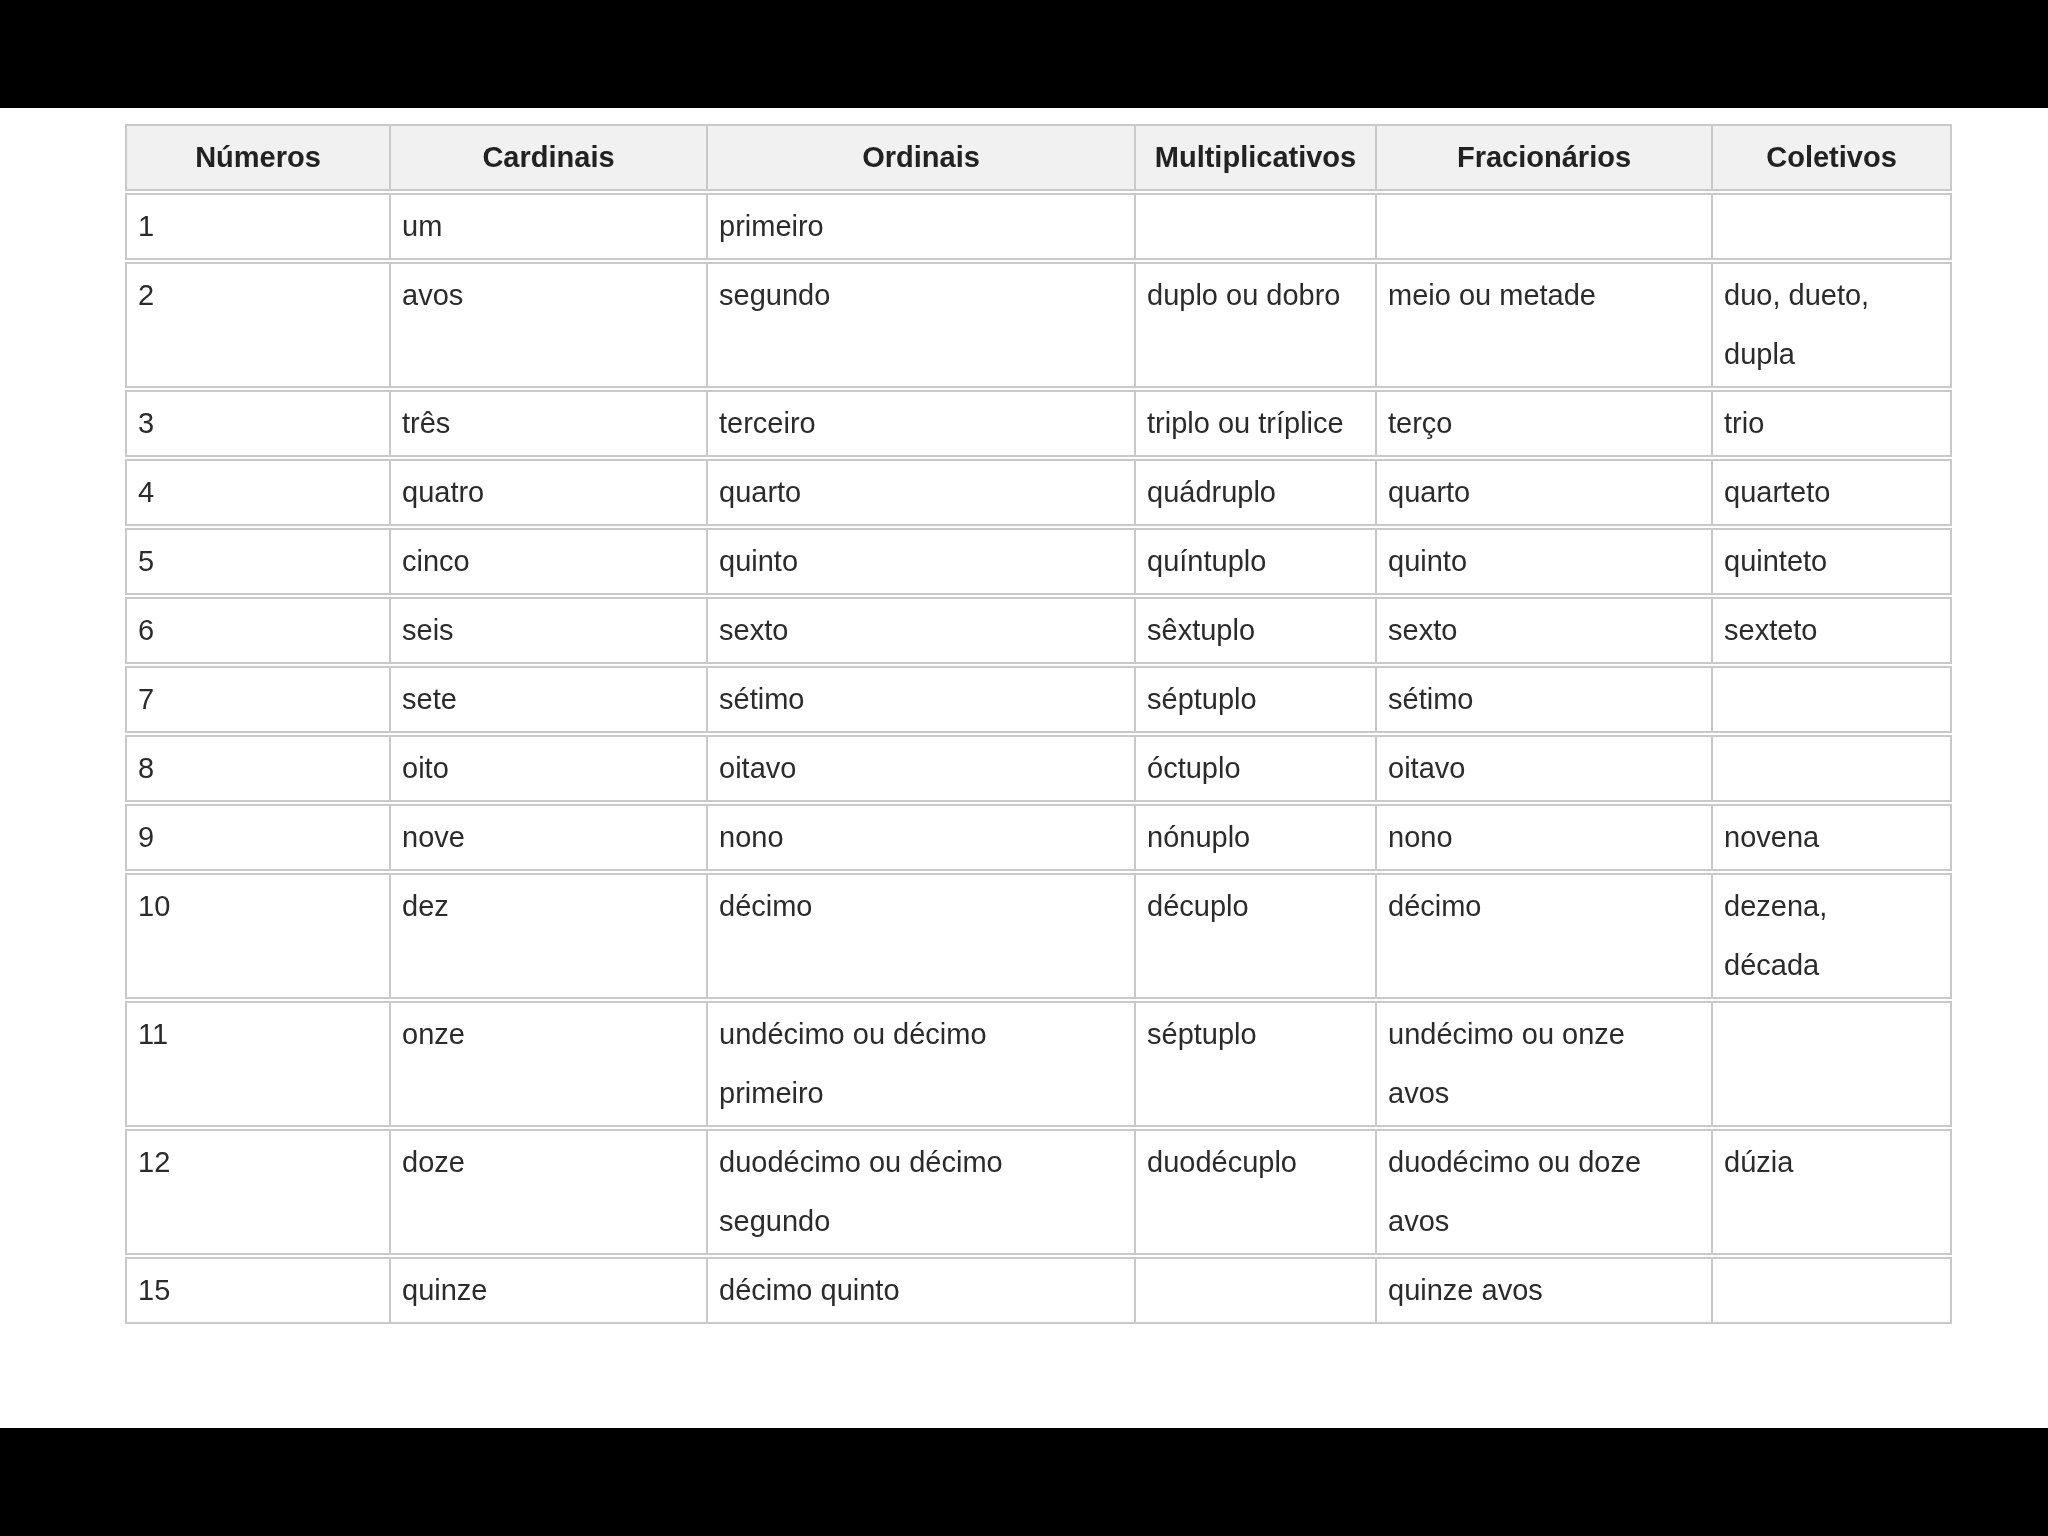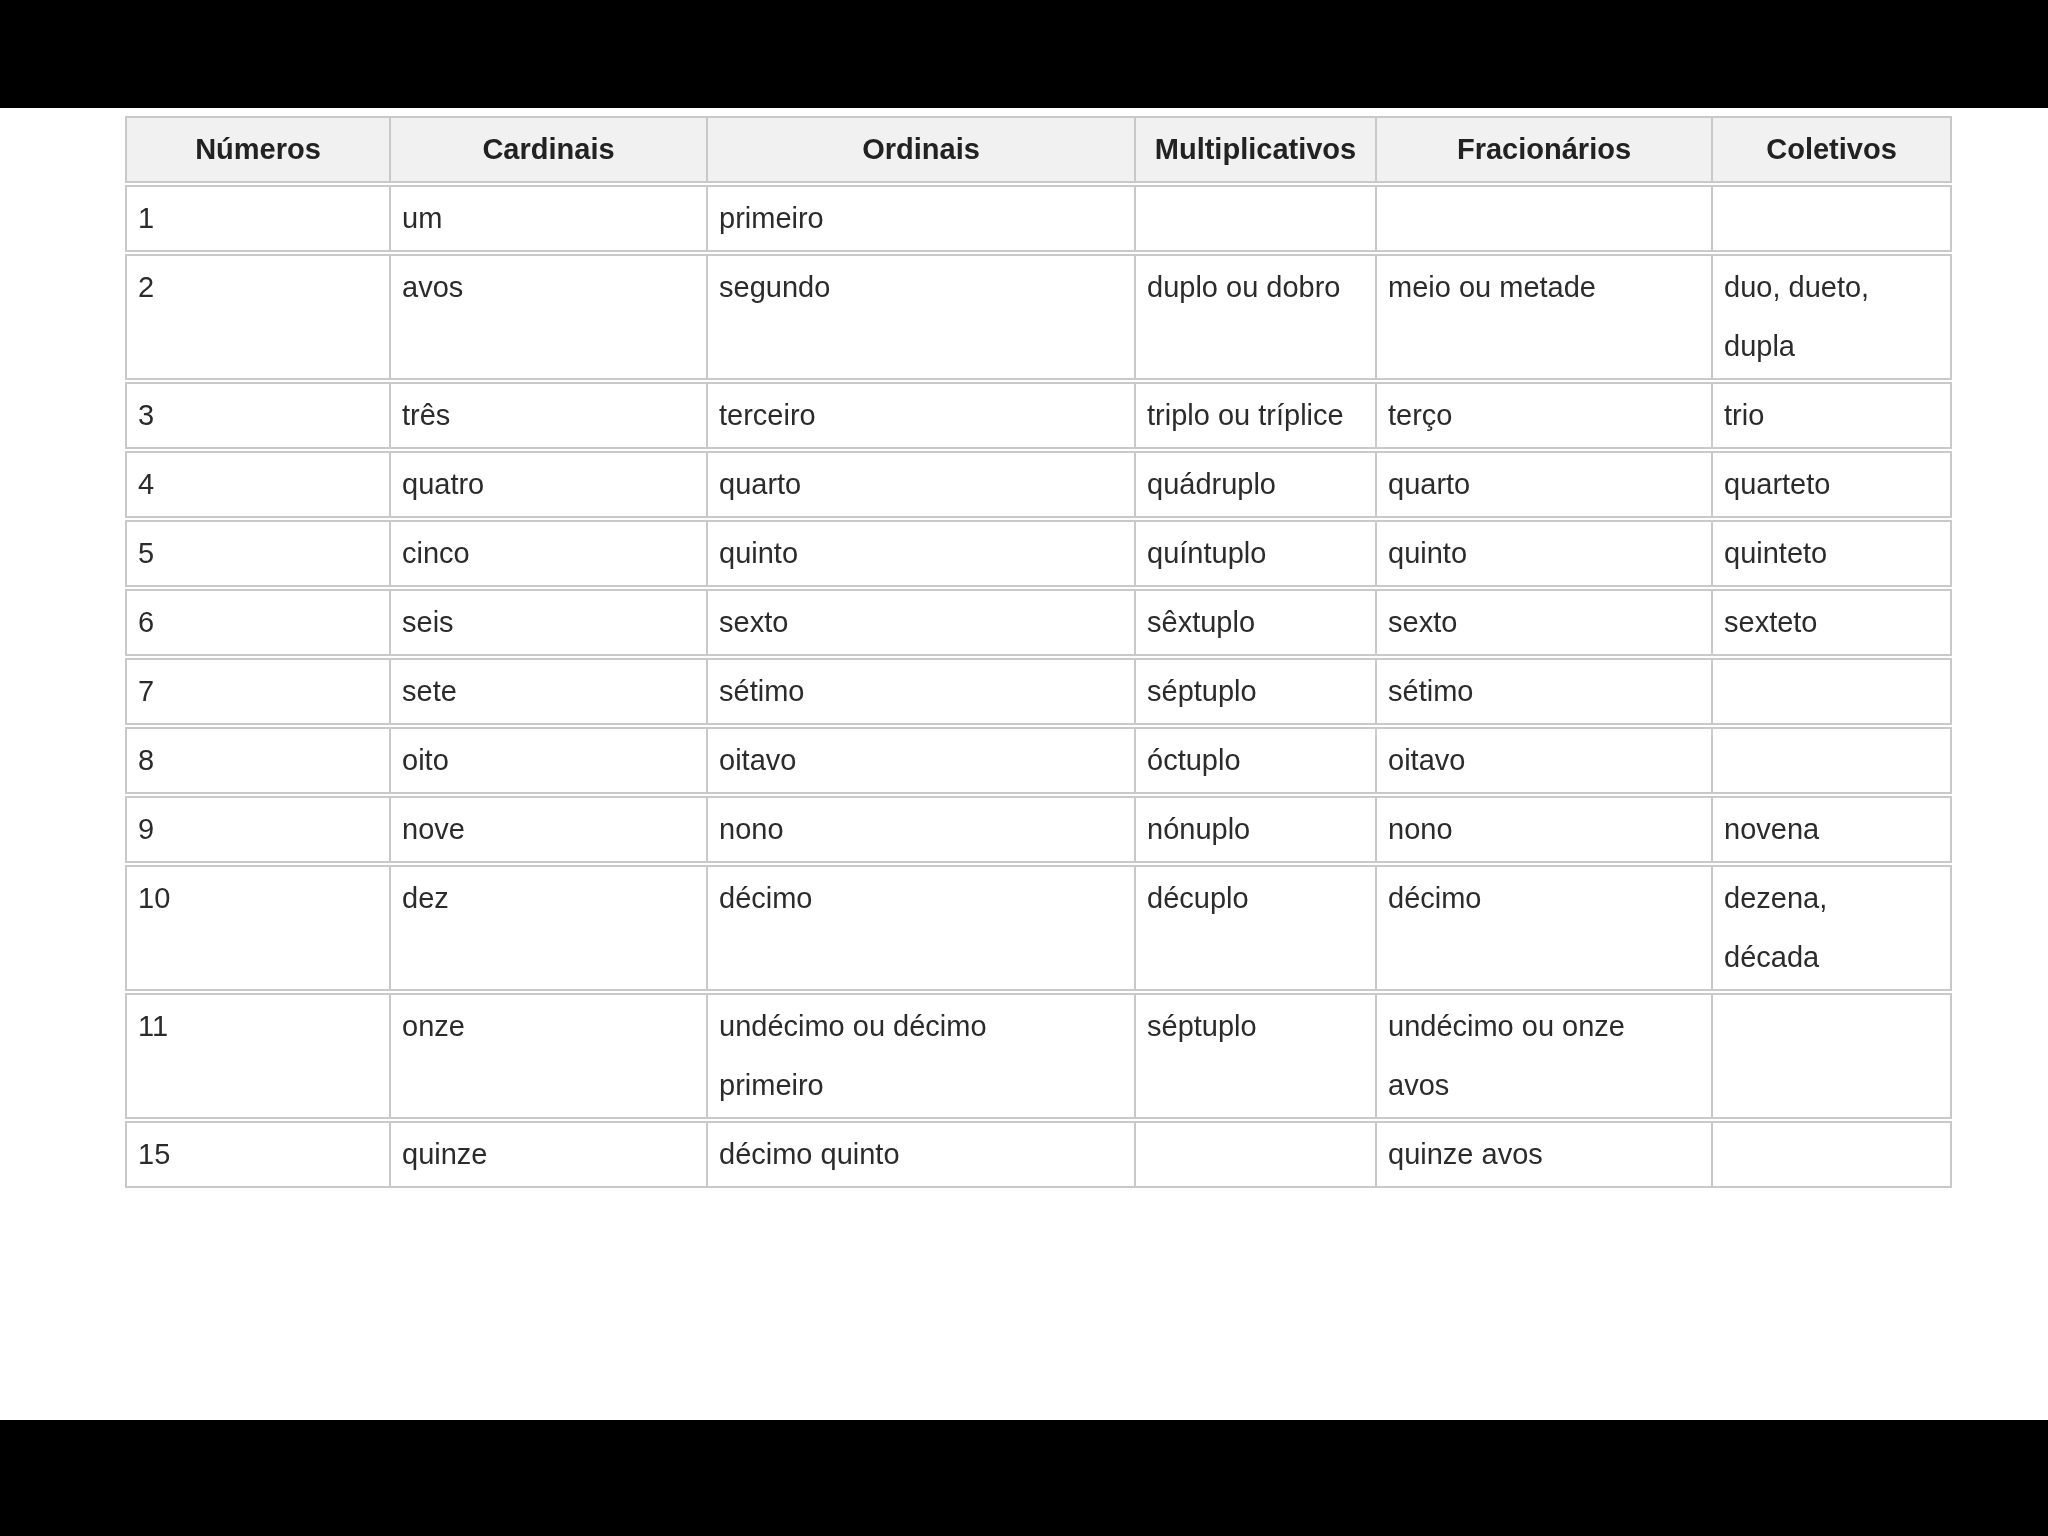--- a/index.html
+++ b/index.html
@@ -16,21 +16,21 @@
     left: 0;
     width: 2048px;
     height: 108px;
     background: #000000;
     z-index: 5;
   }
   .letterbox.top { top: 0; }
   .letterbox.bottom { top: 1428px; }
   .page {
     position: absolute;
-    top: 100px;
+    top: 108px;
     left: 0;
     width: 2048px;
     height: 1320px;
     background: #ffffff;
     overflow: hidden;
   }
   table.numerals {
     margin: 14px 0 0 125px;
     border-collapse: separate;
     border-spacing: 0 2px;
@@ -173,20 +173,30 @@
           <td>11</td>
           <td>onze</td>
           <td>undécimo ou décimo
 primeiro</td>
           <td>séptuplo</td>
           <td>undécimo ou onze
 avos</td>
           <td></td>
         </tr>
         <tr>
+          <td>12</td>
+          <td>doze</td>
+          <td>duodécimo ou décimo
+segundo</td>
+          <td>duodécuplo</td>
+          <td>duodécimo ou doze
+avos</td>
+          <td>dúzia</td>
+        </tr>
+        <tr>
           <td>15</td>
           <td>quinze</td>
           <td>décimo quinto</td>
           <td></td>
           <td>quinze avos</td>
           <td></td>
         </tr>
       </tbody>
   </table>
 </div>

